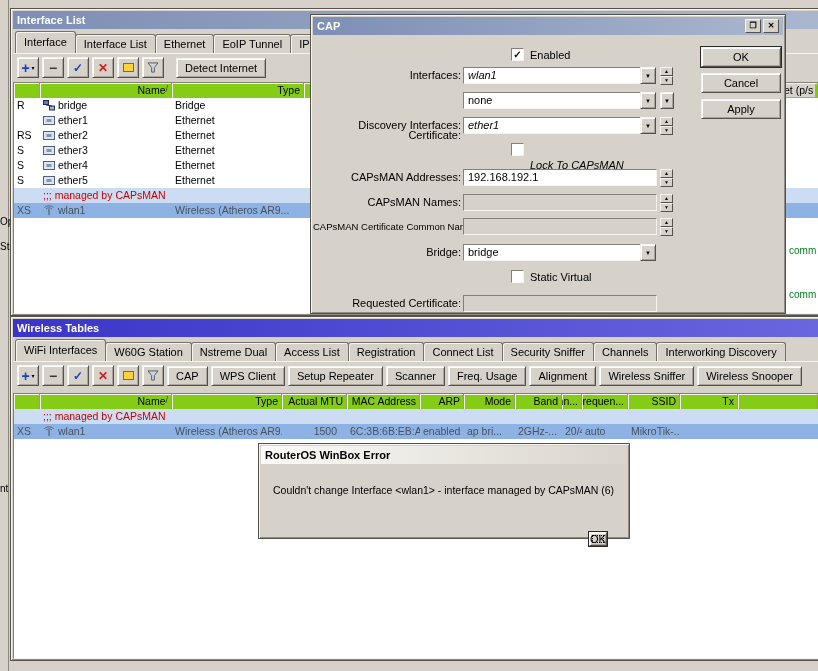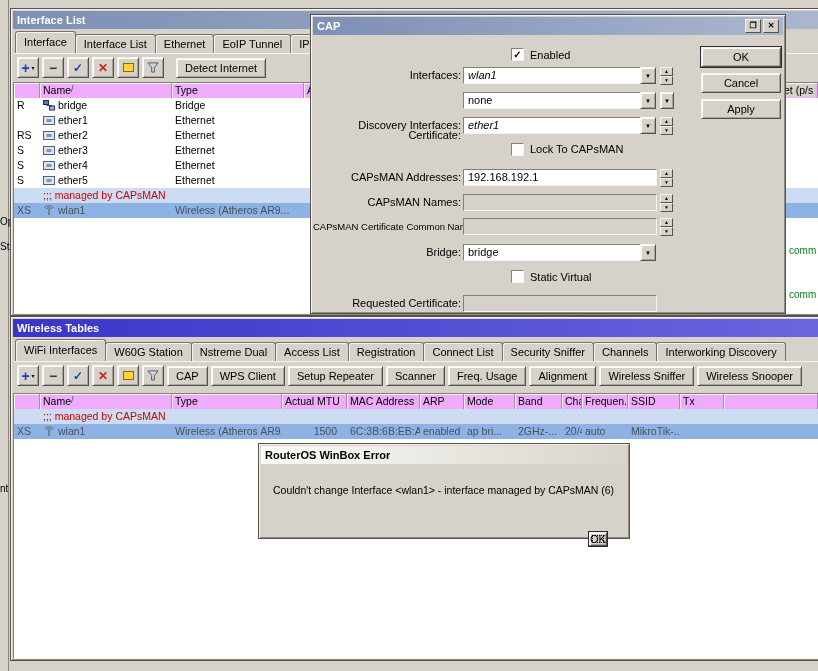--- a/index.html
+++ b/index.html
@@ -38,30 +38,30 @@
   .ddarrow{font-size:6px;margin-left:2px;}
   .minus{color:#3a3a3a;font-weight:bold;font-size:14px;line-height:14px;}
   .chk{color:#1840c0;font-weight:bold;font-size:12px;}
   .xx{color:#cc2020;font-weight:bold;font-size:12px;}
   .comment-swatch{display:inline-block;width:11px;height:9px;background:#ffd23e;border:1px solid #8a6d00;}
 
   
   .list{position:absolute;background:#fff;border:1px solid;border-color:#848078 #f6f4f0 #f6f4f0 #848078;overflow:hidden;}
   .hdr{display:flex;height:15px;background:#d6d2ca;}
   .hc{height:15px;padding:1px 3px;border-right:1px solid #9c988e;box-shadow:inset 1px 1px 0 #f6f4f0;
-      font-size:10.5px;white-space:nowrap;overflow:hidden;display:flex;justify-content:flex-start;background:#f0abfc;}
+      font-size:10.5px;white-space:nowrap;overflow:hidden;display:flex;justify-content:flex-end;background:#84cc16;}
   .row{display:flex;height:15px;align-items:center;font-size:10.5px;}
   .cell{padding:0 3px;white-space:nowrap;overflow:hidden;height:15px;line-height:15px;}
   .namecell{display:flex;align-items:center;gap:3px;}
   .comment-row{background:#ccdcf2;color:#d00000;}
   .sel-row{background:#8fb2e4;color:#46525e;}
   .i0{width:26px;} .i1{width:132px;} .i2{width:132px;} .i3{flex:1;}
   .c0{width:26px;} .c1{width:132px;} .c2{width:110px;} .c3{width:65px;} .c4{width:73px;}
   .c5{width:44px;} .c6{width:51px;} .c7{width:47px;} .c8{width:20px;} .c9{width:46px;}
-  .c10{width:52px;} .c11{width:44px;} .cR{flex:1;}
+  .c10{width:52px;} .c11{width:58px;} .cR{flex:1;}
   .num{text-align:right;padding-right:10px;}
   .rowicon{display:inline-flex;width:12px;height:11px;}
   .sortmark{font-size:9px;color:#444;}
 
   
   .flabel{position:absolute;left:2px;width:148px;text-align:right;white-space:nowrap;}
   .flabel.small{font-size:9.5px;}
   .field{position:absolute;height:17px;padding:1px 4px;line-height:13px;overflow:hidden;white-space:nowrap;}
   .field.gray{background:#d6d2ca;}
   .italic{font-style:italic;}
@@ -293,21 +293,21 @@
     </span>
     <span class="combo raised" style="left:329px;top:102px;">
         <span>▼</span>
       </span>
     <span class="updown" style="left:349px;top:102px;">
       <span class="ud">▲</span>
       <span class="ud">▼</span>
     </span>
 
     <span class="checkbox sunken" style="left:200px;top:128px;"></span>
-    <span class="cblabel" style="left:219px;top:128px;">Lock To CAPsMAN</span>
+    <span class="cblabel" style="left:219px;top:144px;font-style:italic;">Lock To CAPsMAN</span>
 
     <span class="flabel" style="top:156px;">CAPsMAN Addresses:</span>
     <span class="field sunken" style="left:152px;top:154px;width:194px;">
       <span>192.168.192.1</span>
     </span>
     <span class="updown" style="left:349px;top:154px;">
       <span class="ud">▲</span>
       <span class="ud">▼</span>
     </span>
 

